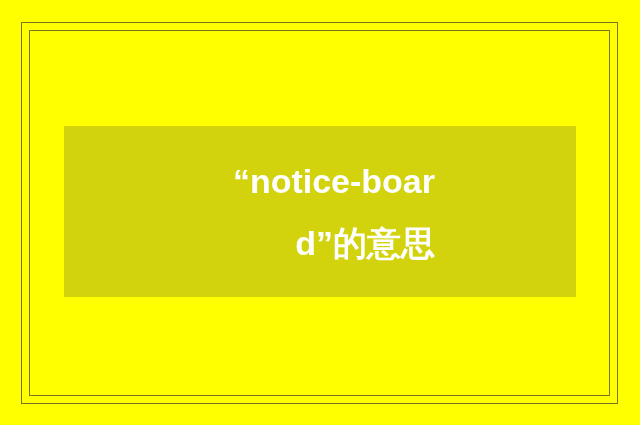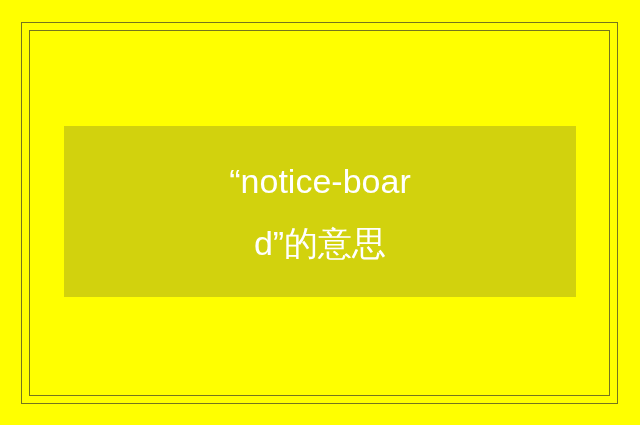--- a/index.html
+++ b/index.html
@@ -54,25 +54,25 @@
     background: #d2d20d;
     box-sizing: border-box;
     display: flex;
     align-items: center;
     justify-content: center;
     overflow: hidden;
   }
 
   .title-text {
     color: #ffffff;
-    font-weight: normal;
+    font-weight: bold;
     font-size: 34px;
     line-height: 62px;
     letter-spacing: 0px;
-    text-align: center;
+    text-align: right;
     width: 230px;
     word-break: break-all;
     white-space: normal;
     margin: 0;
     padding: 0;
   }
 </style>
 </head>
 <body>
 

